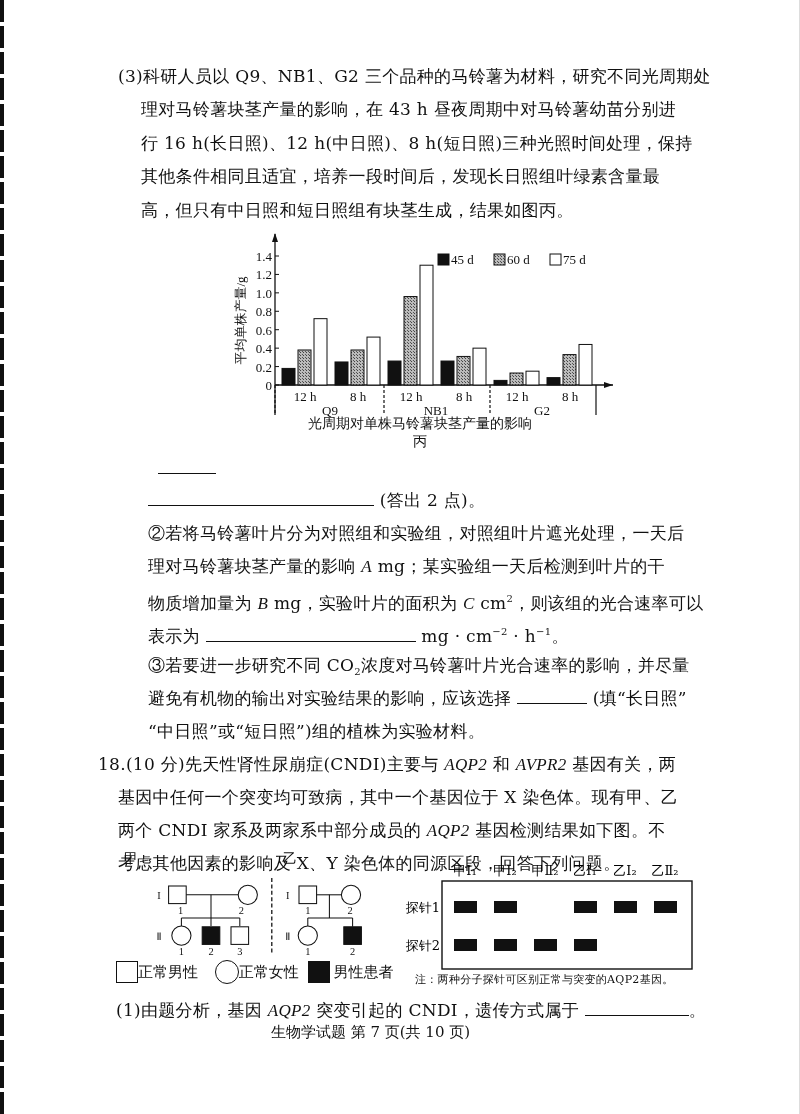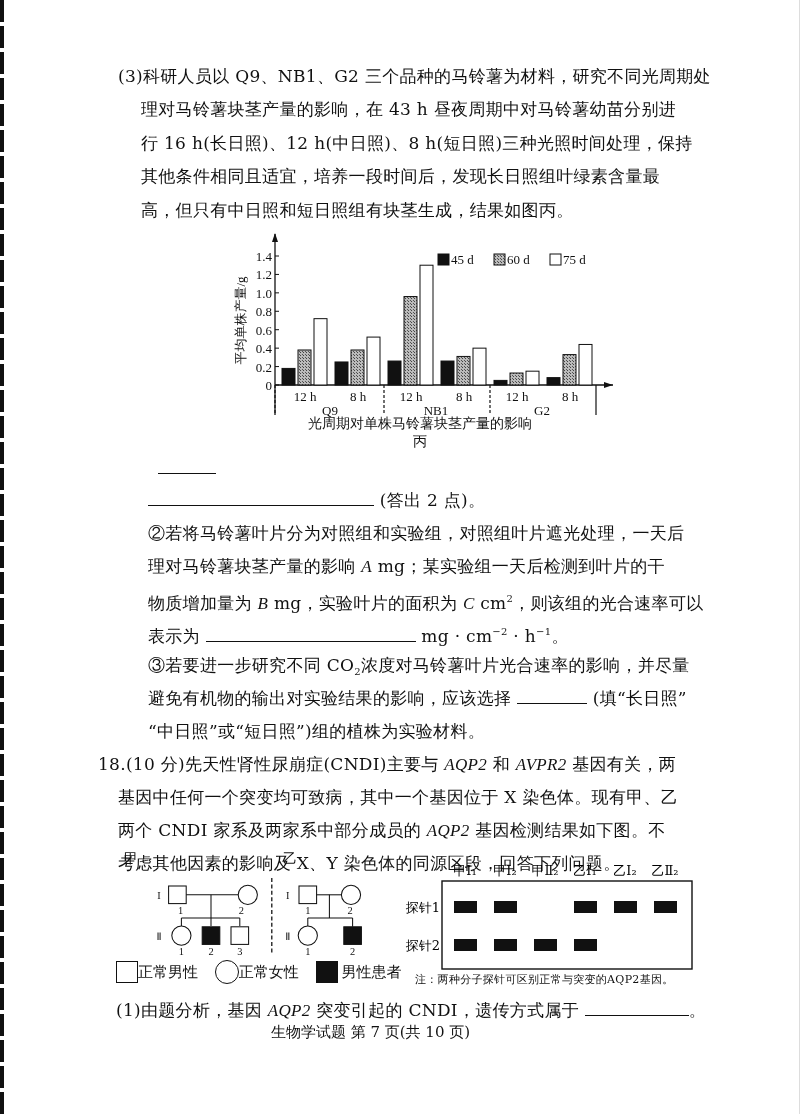--- a/index.html
+++ b/index.html
@@ -201,21 +201,21 @@
     <text x="264" y="45">2</text>
     <text x="211" y="96">1</text>
     <text x="267" y="96">2</text>
   </g>
 </svg>
 <div class="line" style="left:124px;top:848px;font-size:14px">甲</div>
 <div class="line" style="left:283px;top:848px;font-size:14px">乙</div>
 
 <div style="position:absolute;left:116px;top:960px;height:22px;font-size:15px;white-space:nowrap">
   <span style="display:inline-block;width:20px;height:20px;border:1.5px solid #111;vertical-align:middle"></span><span style="vertical-align:middle;margin-right:12px">正常男性</span>
-  <span style="display:inline-block;width:22px;height:22px;border:1.5px solid #111;border-radius:50%;vertical-align:middle"></span><span style="vertical-align:middle;margin-right:12px">正常女性</span>
+  <span style="display:inline-block;width:22px;height:22px;border:1.5px solid #111;border-radius:50%;vertical-align:middle"></span><span style="vertical-align:middle;margin-right:4px">正常女性</span>
   <span style="display:inline-block;width:22px;height:22px;background:#111;vertical-align:middle"></span><span style="vertical-align:middle;margin-left:4px">男性患者</span>
 </div>
 
 <svg id="probe" viewBox="0 0 340 140">
   <g id="probe-columns">
       <text x="80" y="20" font-size="13" text-anchor="middle" font-family="DejaVu Serif, serif">甲Ⅰ₁</text>
       <text x="120" y="20" font-size="13" text-anchor="middle" font-family="DejaVu Serif, serif">甲Ⅰ₂</text>
       <text x="160" y="20" font-size="13" text-anchor="middle" font-family="DejaVu Serif, serif">甲Ⅱ₂</text>
       <text x="200" y="20" font-size="13" text-anchor="middle" font-family="DejaVu Serif, serif">乙Ⅰ₁</text>
       <text x="240" y="20" font-size="13" text-anchor="middle" font-family="DejaVu Serif, serif">乙Ⅰ₂</text>

